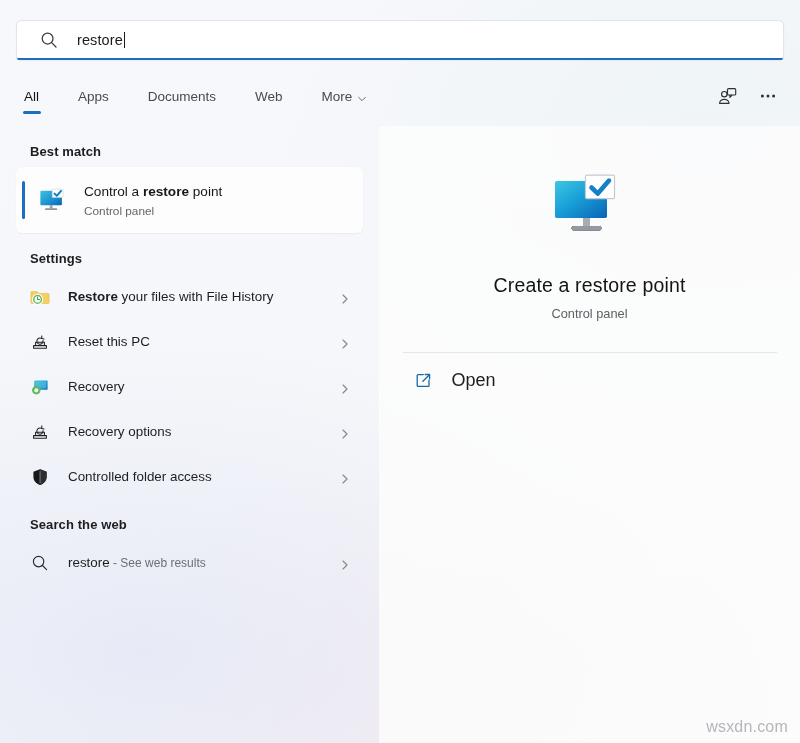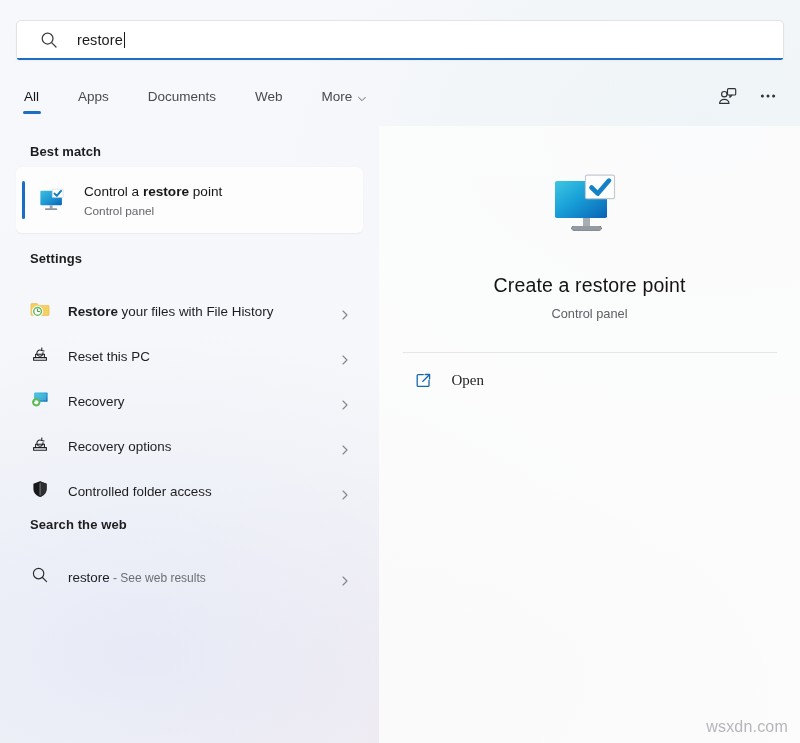--- a/index.html
+++ b/index.html
@@ -154,21 +154,21 @@
   .best-icon { width: 30px; height: 30px; flex: 0 0 30px; }
   .best-text { margin-left: 16px; }
   .best-title { font-size: 13.6px; color: #17181a; line-height: 18px; }
   .best-title b { font-weight: bold; }
   .best-sub { font-size: 11.8px; color: #64656a; margin-top: 3px; }
 
   
   .row {
     height: 45px;
     display: flex;
-    align-items: flex-end;
+    align-items: center;
     padding: 0 12px 0 14px;
     border-radius: 5px;
     cursor: pointer;
   }
   .row-icon {
     width: 20px; height: 20px;
     flex: 0 0 20px;
     display: flex; align-items: center; justify-content: center;
   }
   .row-label {
@@ -213,21 +213,21 @@
     margin-top: 8px;
     width: 374px;
     height: 38px;
     display: flex;
     align-items: center;
     padding-left: 12px;
     border-radius: 5px;
     cursor: pointer;
   }
   .open-icon { width: 17px; height: 17px; flex: 0 0 17px; color: #1767ad; }
-  .open-label { margin-left: 20px; font-size: 15px; color: #1d1e20; font-family: Liberation Serif, serif; }
+  .open-label { margin-left: 20px; font-size: 18px; color: #1d1e20; }
 
   .watermark {
     position: absolute;
     right: 12px; bottom: 7px;
     font-size: 16px;
     color: #b5b6bb;
     letter-spacing: 0.2px;
   }
 </style>
 </head>

